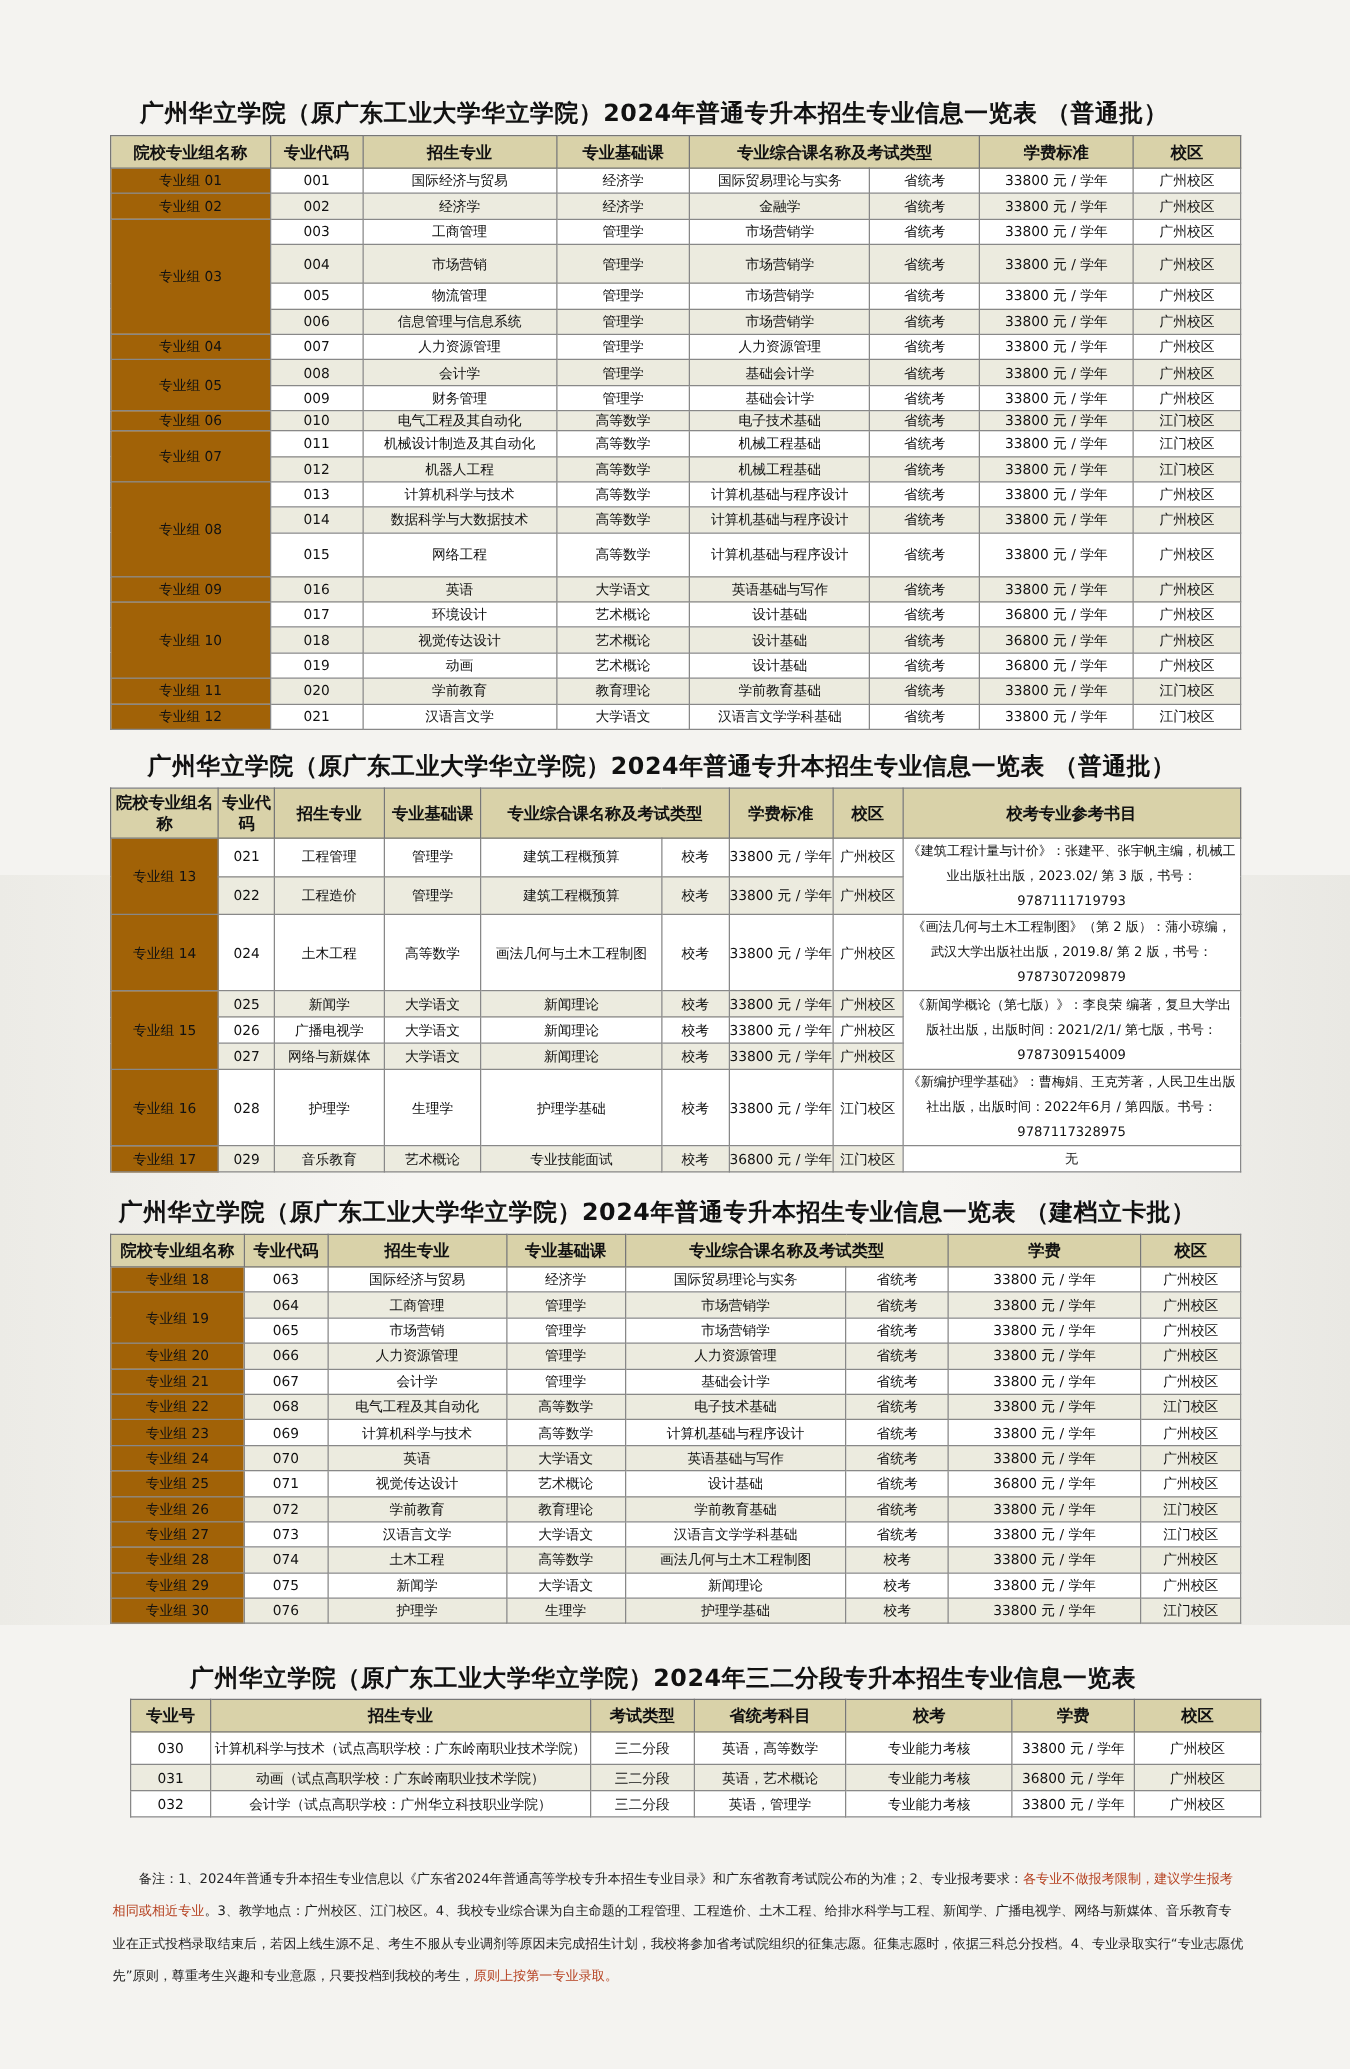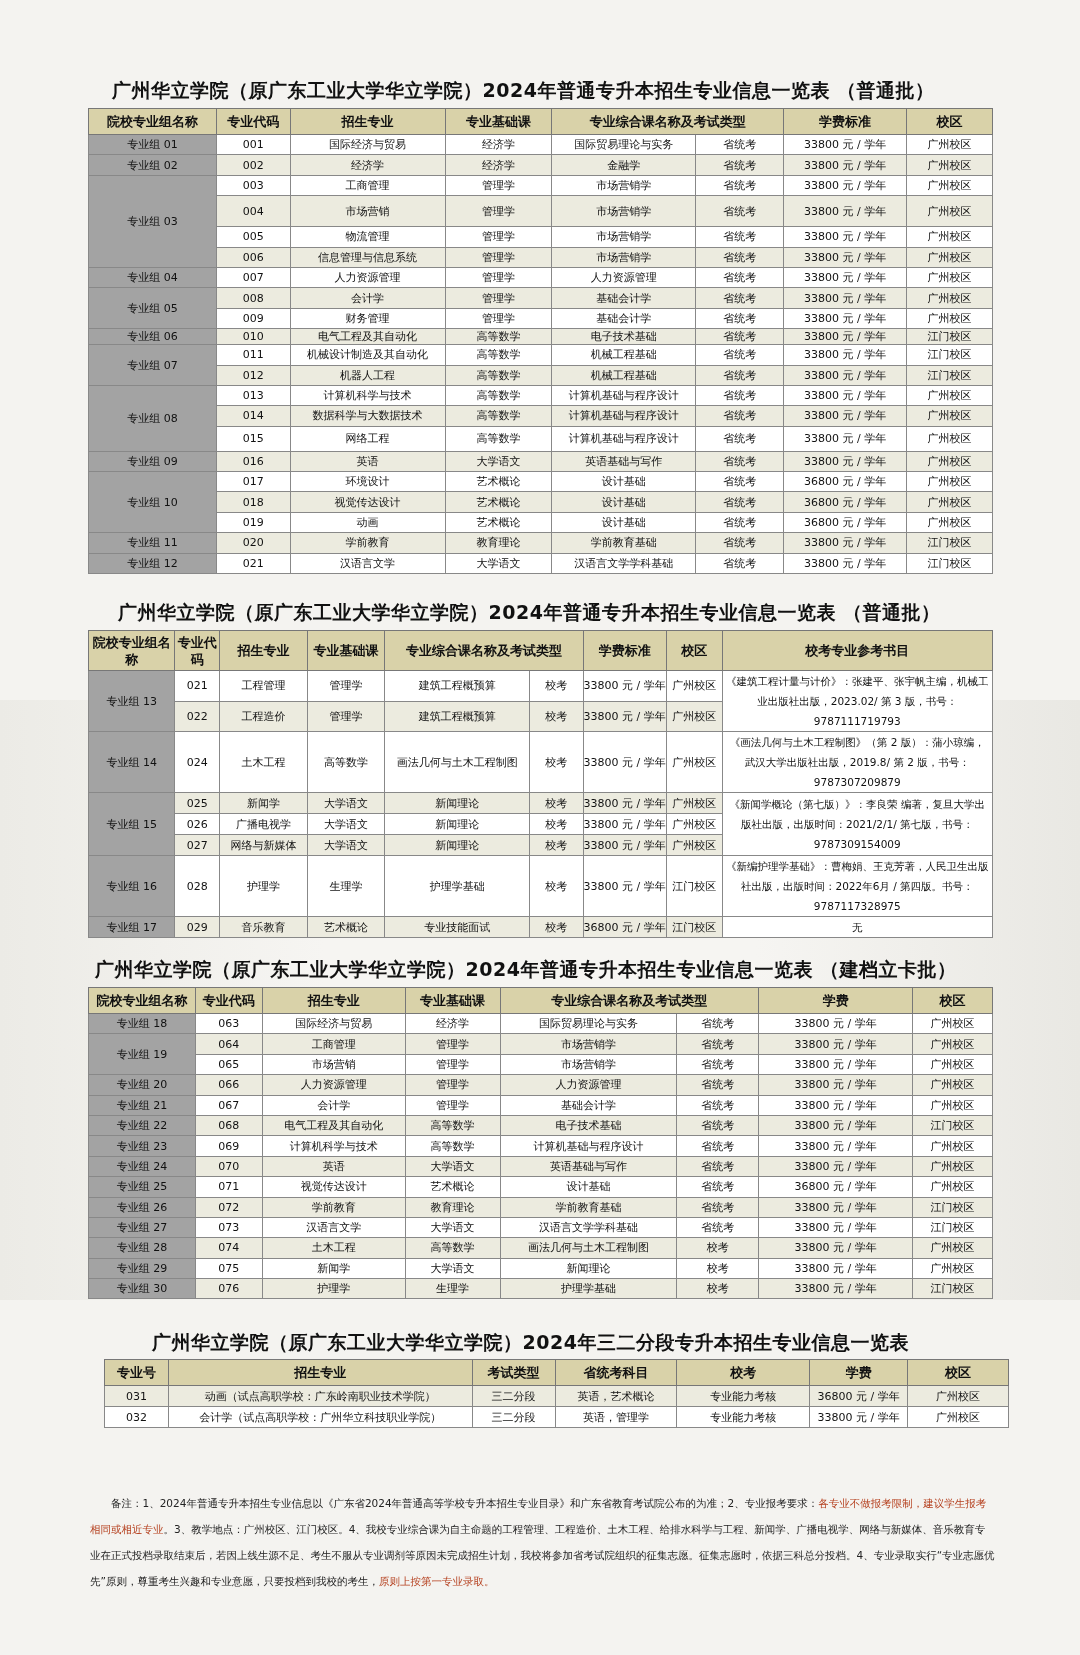--- a/index.html
+++ b/index.html
@@ -4,21 +4,21 @@
 <style>
   html,body{margin:0;padding:0;}
   body{width:1080px;height:1655px;background:#f4f3f0;font-family:"DejaVu Sans","Liberation Sans",sans-serif;color:#111;position:relative;overflow:hidden;}
   .bgshade{position:absolute;left:0;top:700px;width:1080px;height:600px;background:linear-gradient(90deg,#ecebe6 0%,#f6f5f2 30%,#f6f5f2 70%,#e9e8e3 100%);z-index:0;}
   .wrap{position:absolute;left:0;top:0;width:1080px;z-index:1;}
   .title{position:absolute;font-weight:bold;font-size:19px;letter-spacing:0.5px;white-space:nowrap;color:#111;}
   table{position:absolute;border-collapse:collapse;background:#fff;font-size:11px;}
   th{background:#d9d2a9;font-weight:bold;font-size:13px;border:1px solid #777;padding:0;text-align:center;}
   td{border:1px solid #888;text-align:center;padding:0;white-space:nowrap;}
   tr.alt td.c{background:#ecebdf;}
-  td.grp{background:#a3a3a3;}
+  td.grp{background:#a16207;}
   td.book{white-space:normal;font-size:10.5px;line-height:20px;padding:0 3px;text-align:center;}
   .note{position:absolute;left:90px;top:1490px;width:905px;font-size:10.5px;line-height:26px;color:#222;text-indent:2em;}
   .red{color:#b5401f;}
 </style>
 </head>
 <body>
 
 <div class="bgshade"></div>
 
 <div class="wrap">
@@ -174,21 +174,21 @@
         </tr>
         <tr class="alt" style="height: 20.4px;">
           <td class="c">014</td>
           <td class="c">数据科学与大数据技术</td>
           <td class="c">高等数学</td>
           <td class="c">计算机基础与程序设计</td>
           <td class="c">省统考</td>
           <td class="c">33800 元 / 学年</td>
           <td class="c">广州校区</td>
         </tr>
-        <tr style="height: 25px;">
+        <tr style="height: 35px;">
           <td class="c">015</td>
           <td class="c">网络工程</td>
           <td class="c">高等数学</td>
           <td class="c">计算机基础与程序设计</td>
           <td class="c">省统考</td>
           <td class="c">33800 元 / 学年</td>
           <td class="c">广州校区</td>
         </tr>
         <tr class="alt" style="height: 20.4px;">
           <td class="grp" rowspan="1">专业组 09</td>
@@ -544,20 +544,29 @@
       <th>专业号</th>
       <th>招生专业</th>
       <th>考试类型</th>
       <th>省统考科目</th>
       <th>校考</th>
       <th>学费</th>
       <th>校区</th>
     </tr>
       </thead>
     <tbody>
+        <tr style="height: 26px;">
+          <td class="c">030</td>
+          <td class="c">计算机科学与技术（试点高职学校：广东岭南职业技术学院）</td>
+          <td class="c">三二分段</td>
+          <td class="c">英语，高等数学</td>
+          <td class="c">专业能力考核</td>
+          <td class="c">33800 元 / 学年</td>
+          <td class="c">广州校区</td>
+        </tr>
         <tr class="alt" style="height: 21px;">
           <td class="c">031</td>
           <td class="c">动画（试点高职学校：广东岭南职业技术学院）</td>
           <td class="c">三二分段</td>
           <td class="c">英语，艺术概论</td>
           <td class="c">专业能力考核</td>
           <td class="c">36800 元 / 学年</td>
           <td class="c">广州校区</td>
         </tr>
         <tr style="height: 21px;">

